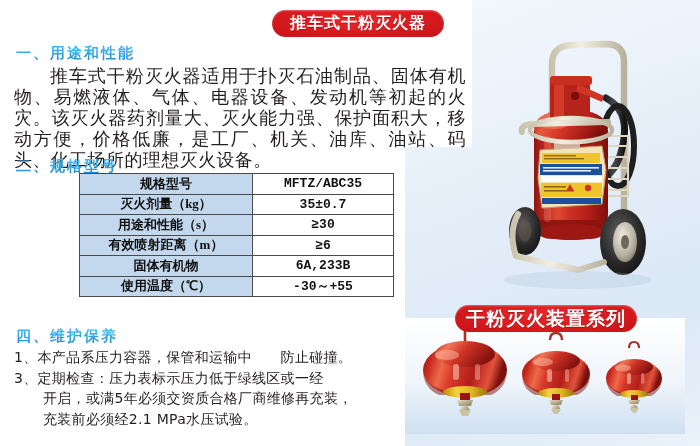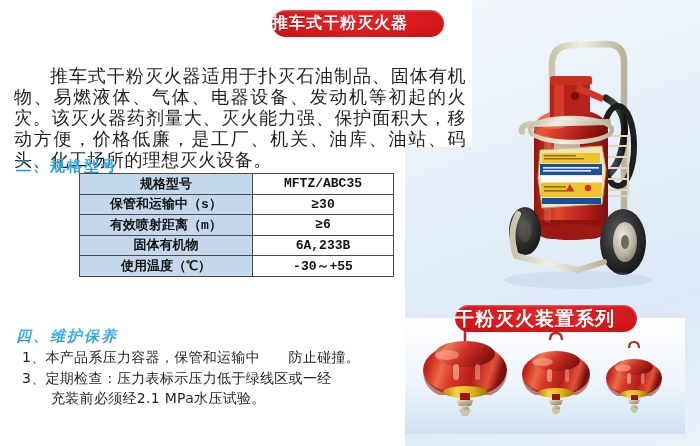--- a/index.html
+++ b/index.html
@@ -17,21 +17,21 @@
   .white-panel{
     position:absolute;left:0;top:0;width:472px;height:147px;background:#ffffff;
   }
   .white-panel2{
     position:absolute;left:0;top:147px;width:405px;height:299px;background:#ffffff;
   }
 
   
   .pill{
     position:absolute;
-    display:flex;align-items:center;
+    display:flex;align-items:center;justify-content:center;
     border-radius:999px;
     background:radial-gradient(ellipse at 50% 35%, #e8272b 0%, #dd1c20 45%, #c41217 100%);
     color:#ffffff;
     font-weight:bold;
     letter-spacing:1px;
     text-shadow:0 1px 0 rgba(0,0,0,.25);
     box-shadow:inset 0 1px 2px rgba(255,255,255,.35);
   }
   #main-title-pill{left:272px;top:10px;width:172px;height:27px;font-size:16px;}
   #series-title-pill{left:455px;top:305px;width:182px;height:27px;font-size:19px;z-index:6;}
@@ -42,21 +42,21 @@
     font-size:15px;font-weight:bold;
     color:#2196d8;
     background:linear-gradient(to bottom,#43b9ef 0%,#39aee8 40%,#1c84c6 100%);
     -webkit-background-clip:text;background-clip:text;
     -webkit-text-fill-color:transparent;
     letter-spacing:2px;
     white-space:nowrap;
   }
   #head-1{left:16px;top:44px;}
   #head-2{left:16px;top:157px;}
-  #head-4{left:16px;top:327px;font-style:italic;}
+  #head-4{left:16px;top:327px;}
 
   
   .body-par{
     position:absolute;
     left:14px;width:452px;
     font-size:18px;color:#231f20;
     line-height:21px;
     text-align:justify;
     text-justify:inter-ideograph;
     letter-spacing:.4px;
@@ -77,36 +77,36 @@
     text-align:center;
     vertical-align:middle;
     font-size:13px;
     color:#111;
     font-weight:bold;
     padding:0;
   }
   #spec-table td.k{
     background:#c3d8ec;
     width:172px;
-    font-family:Liberation Mono, monospace;
+    font-family:Liberation Serif, serif;
     margin-left:28px;
   }
   #spec-table td.v{
     background:#ffffff;
     width:140px;
     font-family:Liberation Mono, monospace;
   }
 
   
   .maint{
     position:absolute;left:14px;width:392px;
     font-size:14px;color:#231f20;line-height:20.5px;letter-spacing:.3px;
   }
   #maint-list{top:347px;}
-  .maint .li{display:block;white-space:nowrap;margin-left:8px;}
+  .maint .li{display:block;white-space:nowrap;}
   .maint .li.ind{padding-left:29px;}
 
   
   #product-photo{position:absolute;left:478px;top:18px;width:212px;height:282px;}
 
   
   #series-box{
     position:absolute;left:405px;top:318px;width:280px;height:116px;
     border:1.3px dashed #8c9aa8;
     background:linear-gradient(to bottom,#ffffff 0%,#f2f7fc 35%,#d8e6f4 100%);
@@ -121,33 +121,38 @@
 
 <div id="page">
 
   <div class="white-panel"></div>
   <div class="white-panel2"></div>
 
   <div class="pill nosel" id="main-title-pill">
     <span>推车式干粉灭火器</span>
   </div>
 
+  <div class="sec-head nosel" id="head-1">一、用途和性能</div>
 
   <div class="body-par" id="intro-paragraph">推车式干粉灭火器适用于扑灭石油制品、固体有机物、易燃液体、气体、电器设备、发动机等初起的火灾。该灭火器药剂量大、灭火能力强、保护面积大，移动方便，价格低廉，是工厂、机关、油库、油站、码头、化工场所的理想灭火设备。</div>
 
   <div class="sec-head nosel" id="head-2">二、规格型号</div>
 
   <table id="spec-table">
     <tbody>
       <tr>
         <td class="k">规格型号</td>
         <td class="v">MFTZ/ABC35</td>
       </tr>
       <tr>
-        <td class="k">保管和运输中（s）</td>
+        <td class="k">灭火剂量（kg）</td>
+        <td class="v">35±0.7</td>
+      </tr>
+      <tr>
+        <td class="k">用途和性能（s）</td>
         <td class="v">≥30</td>
       </tr>
       <tr>
         <td class="k">有效喷射距离（m）</td>
         <td class="v">≥6</td>
       </tr>
       <tr>
         <td class="k">固体有机物</td>
         <td class="v">6A,233B</td>
       </tr>
@@ -156,20 +161,21 @@
         <td class="v">-30～+55</td>
       </tr>
     </tbody>
   </table>
 
   <div class="sec-head nosel" id="head-4">四、维护保养</div>
 
   <div class="maint" id="maint-list">
     <span class="li">1、本产品系压力容器，保管和运输中　　防止碰撞。</span>
     <span class="li">3、定期检查：压力表标示压力低于绿线区或一经</span>
+    <span class="li ind">开启，或满5年必须交资质合格厂商维修再充装，</span>
     <span class="li ind">充装前必须经2.1 MPa水压试验。</span>
   </div>
 
   <svg id="product-photo" viewBox="0 0 212 282">
     <defs>
       <linearGradient id="bodyRed" x1="0" y1="0" x2="1" y2="0">
         <stop offset="0%" stop-color="#8d1410"></stop>
         <stop offset="12%" stop-color="#b8241c"></stop>
         <stop offset="32%" stop-color="#e04a33"></stop>
         <stop offset="46%" stop-color="#cf3225"></stop>

